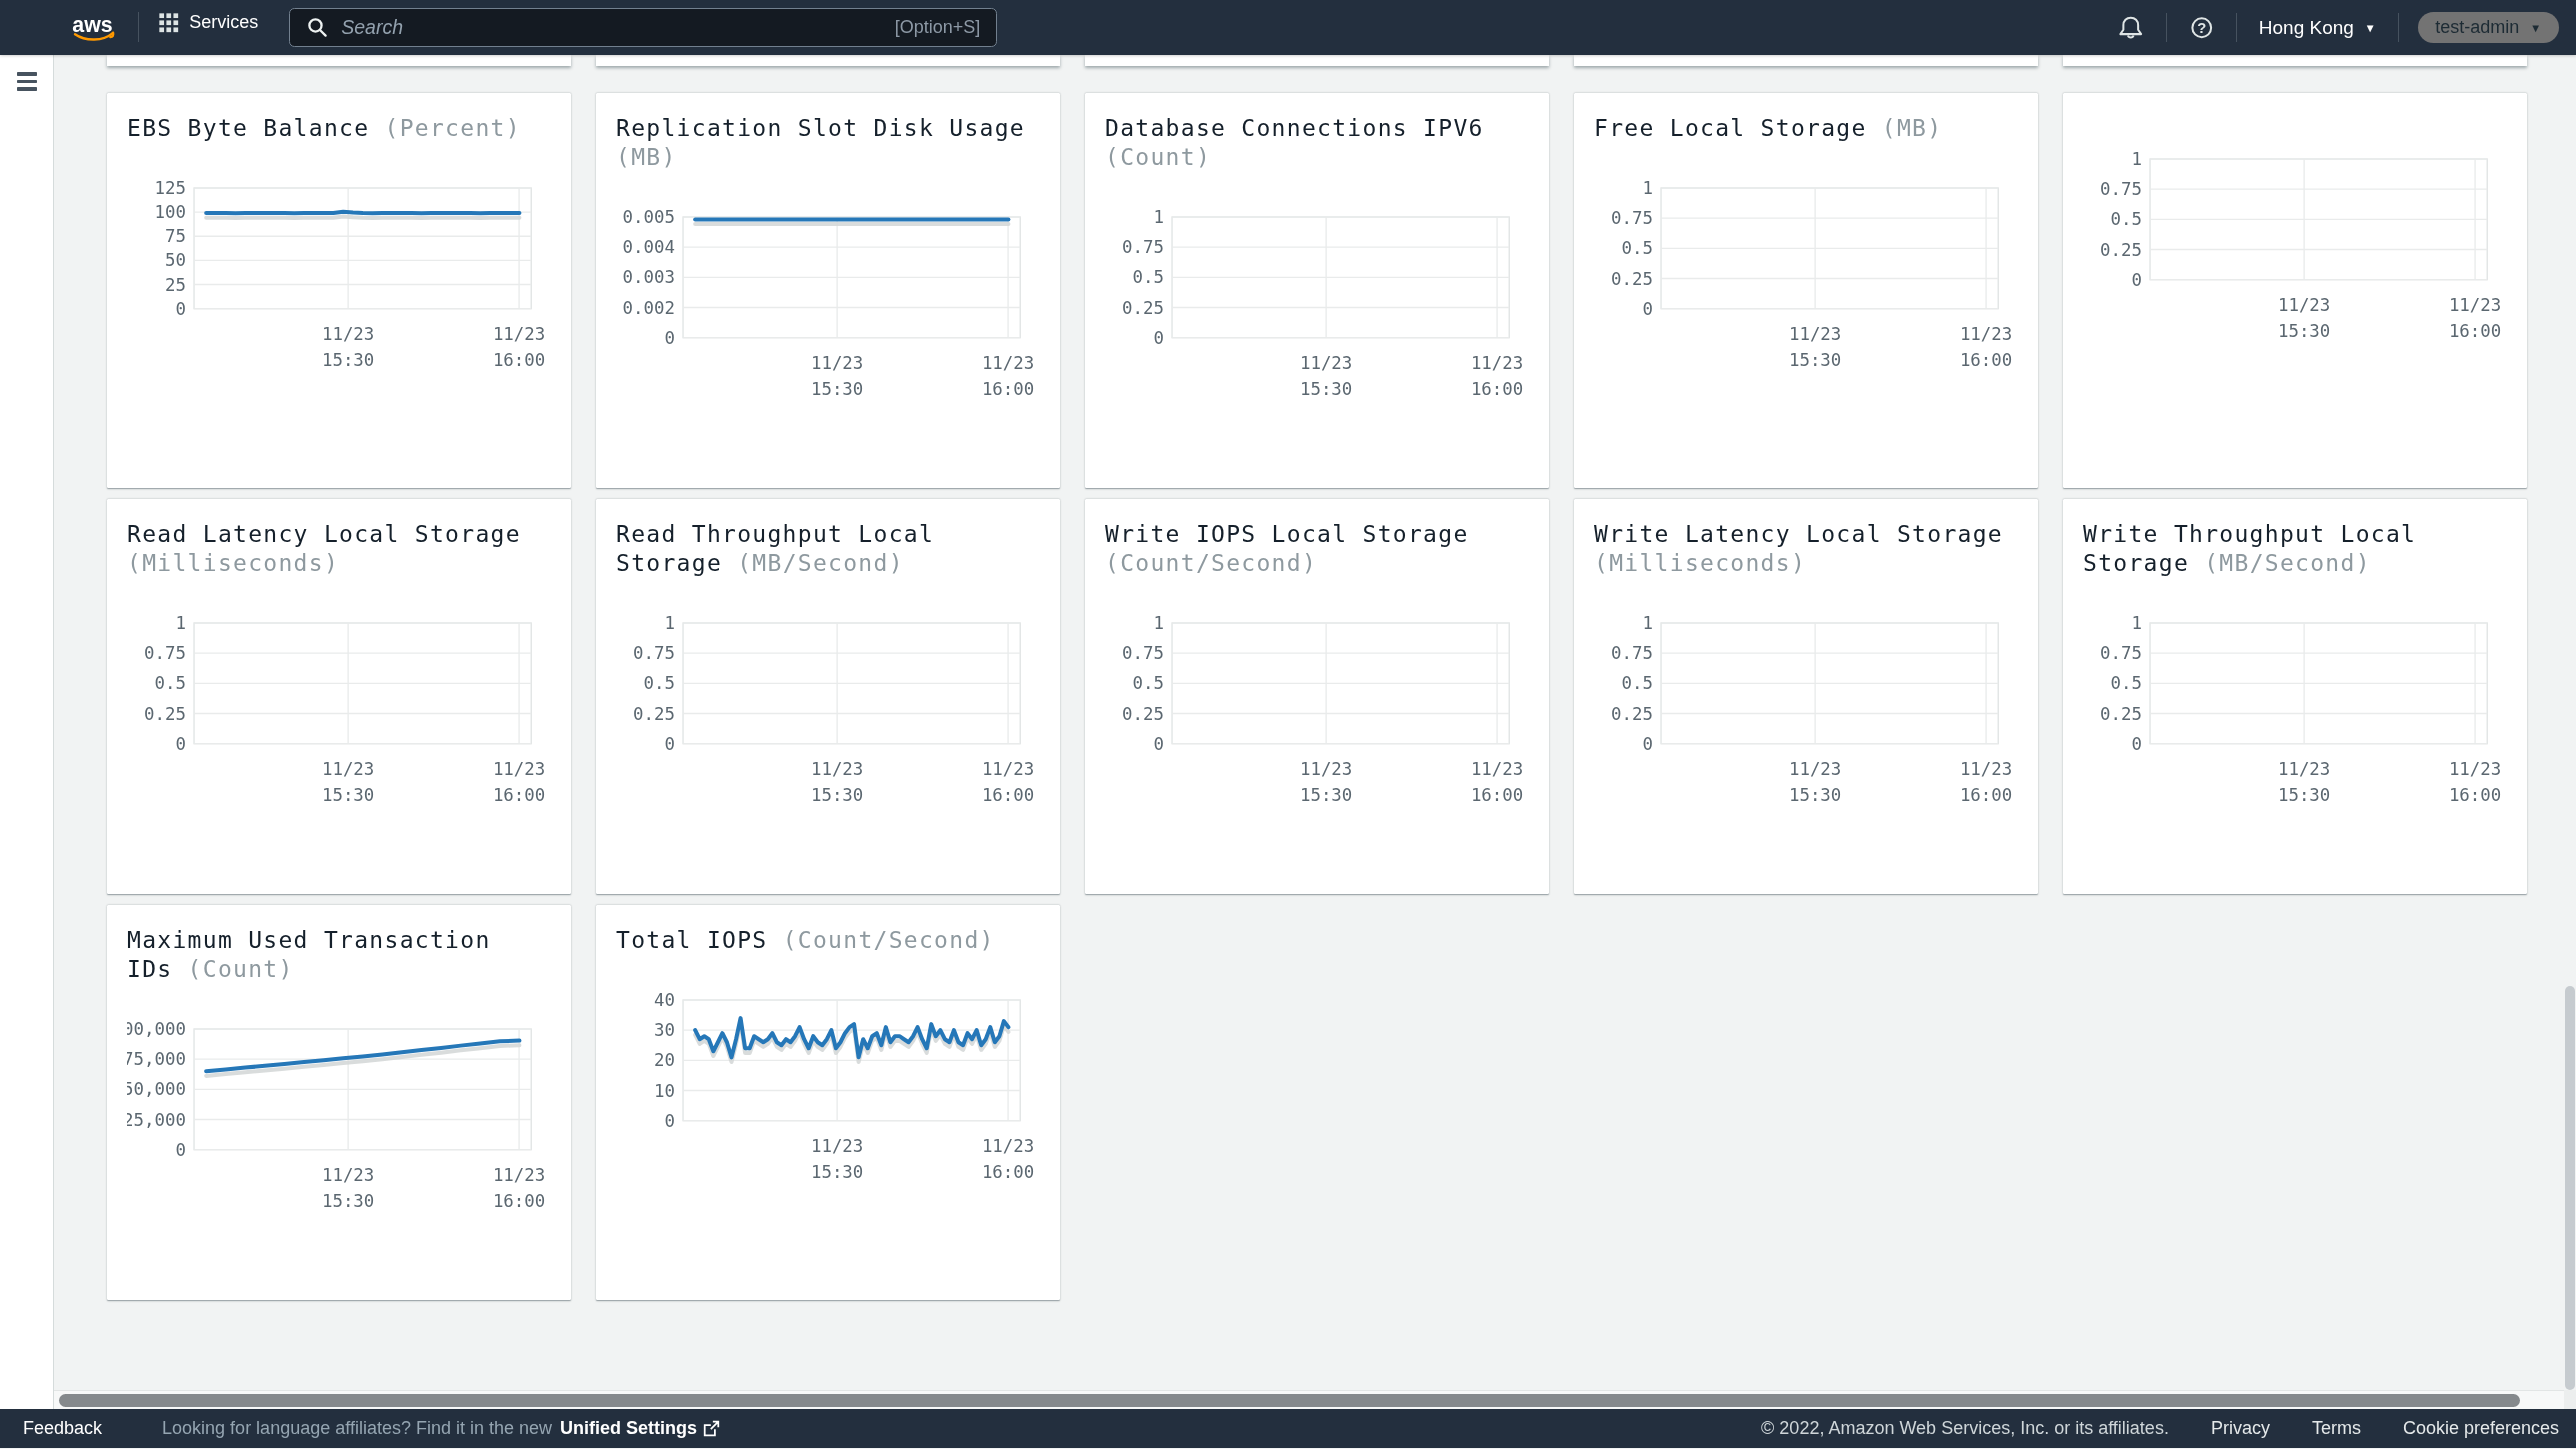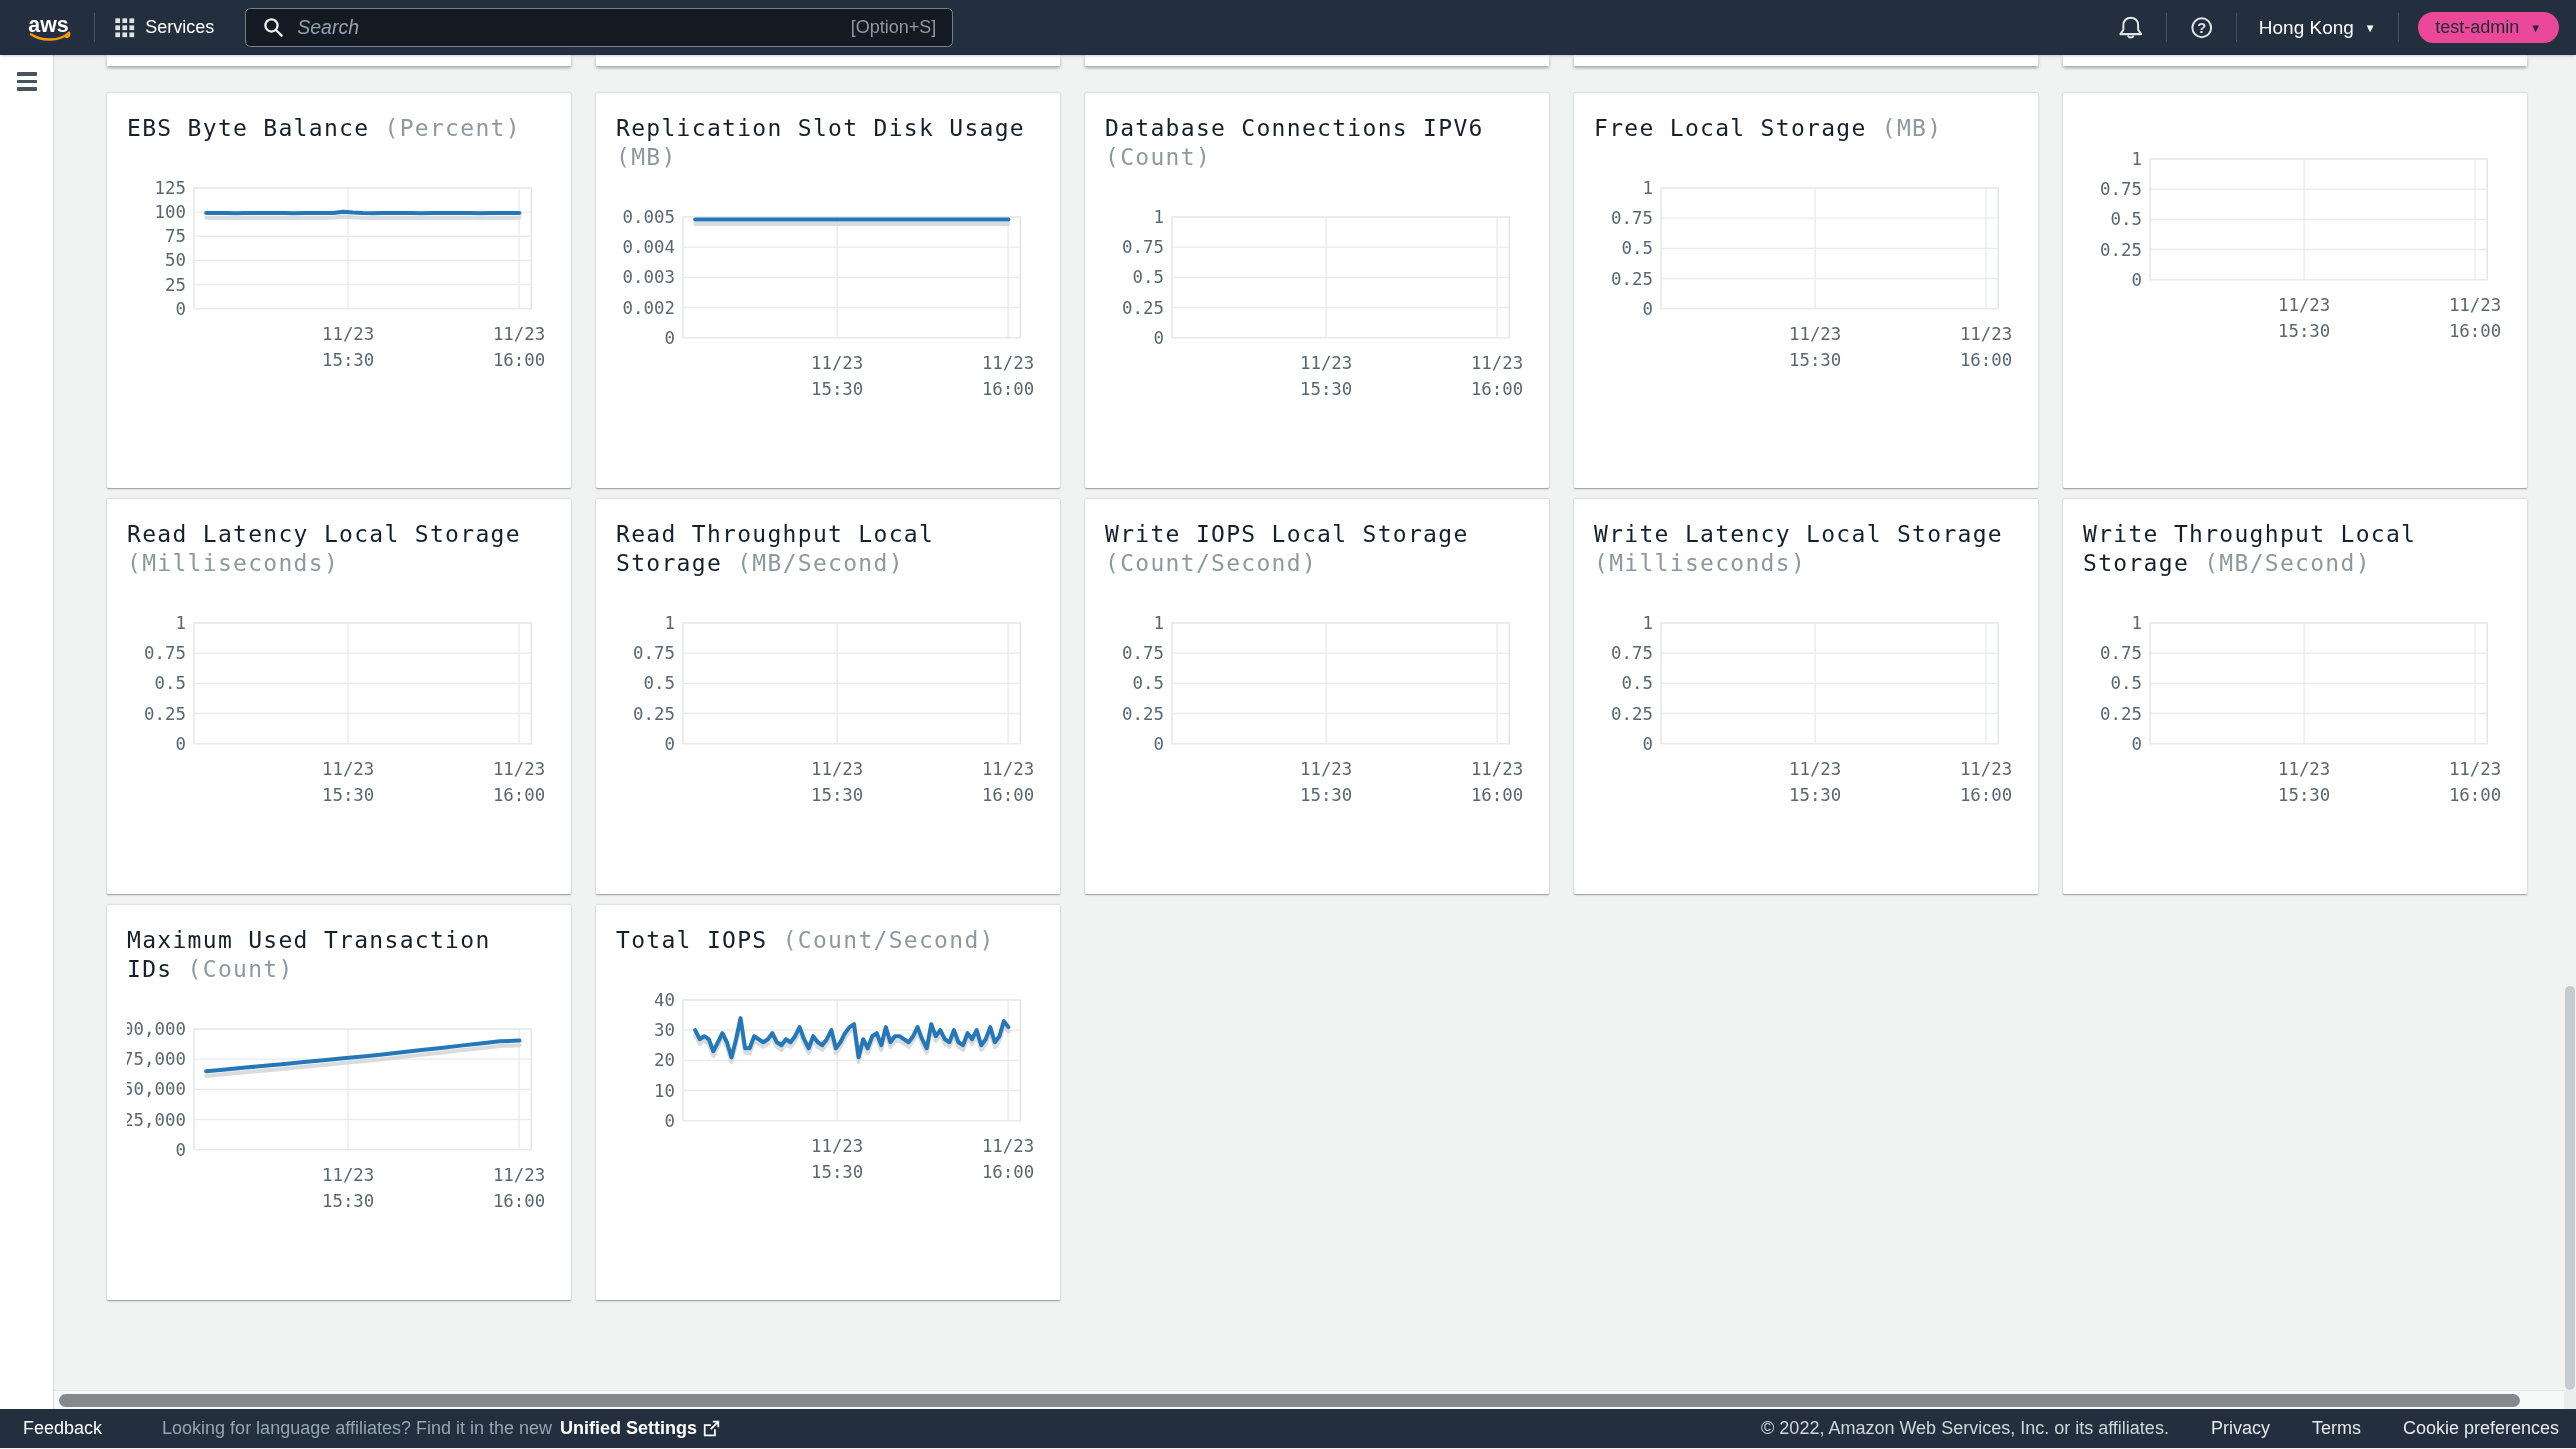--- a/index.html
+++ b/index.html
@@ -2,33 +2,33 @@
 <html style="font-size:10.7px"><head>
 <meta charset="utf-8">
 <style>
   * { margin:0; padding:0; box-sizing:border-box; }
   html,body { width:2576px; height:1449px; overflow:hidden; background:#f1f3f3;
               font-family:"Liberation Sans", sans-serif; }
 
   
   .navbar { position:absolute; left:0; top:0; width:2576px; height:55px; background:#232f3e;
             display:flex; align-items:center; z-index:30; box-shadow:0 1.3px 3.4px rgba(0,0,0,.3); }
-  .nav-left { display:flex; align-items:center; }
+  .nav-left { display:flex; align-items:flex-start;padding-left:44px; }
   .aws-logo { margin-left:27px; width:48px; height:31px; cursor:pointer; }
   .nav-divider { width:1.3px; height:29.5px; background:#46525f; margin:0 19px; }
   .services-btn { display:flex; align-items:center; gap:9.4px; color:#ffffff; font-size:18px; cursor:pointer; }
   .search-box { margin-left:31px; width:708px; height:39px; background:#141a22; border:1.3px solid #72808f;
                 border-radius:5.4px; display:flex; align-items:center; padding:12px 16px; cursor:text; }
   .search-box .ph { color:#93a1ae; font-size:19.5px; font-style:italic; margin-left:12px; flex:1; }
   .search-box .shortcut { color:#8d99a6; font-size:18px;text-align:right; }
   .nav-right { margin-left:auto; display:flex; align-items:center; padding-right:17.4px; }
   .icon-btn { width:31px; height:31px; display:flex; align-items:center; justify-content:center; cursor:pointer; }
   .region-btn { display:flex; align-items:center; gap:10.7px; color:#ffffff; font-size:19px; cursor:pointer; padding:0 2.7px; }
   .caret { font-size:11.4px; color:#ffffff; }
-  .account-pill { display:flex; align-items:center; gap:10.7px; background:#ec4899; border-radius:16px;
+  .account-pill { display:flex; align-items:center; gap:10.7px; background:#737373; border-radius:16px;
                   height:31px; padding:0 17.4px; font-size:18px; color:#1d2b34; cursor:pointer; }
   .account-pill .caret { color:#1d2b34; }
 
   
   .sidebar { position:absolute; left:0; top:55px; width:54px; height:1354px; background:#ffffff;
              border-right:1.3px solid #d5dbdb; z-index:10; }
   .hamburger { margin:17.4px auto 0 auto; width:20px; cursor:pointer; display:block; }
   .hamburger span { display:block; width:20px; height:3.4px; background:#47535f; border-radius:0.7px; margin-bottom:4px; }
 
   

